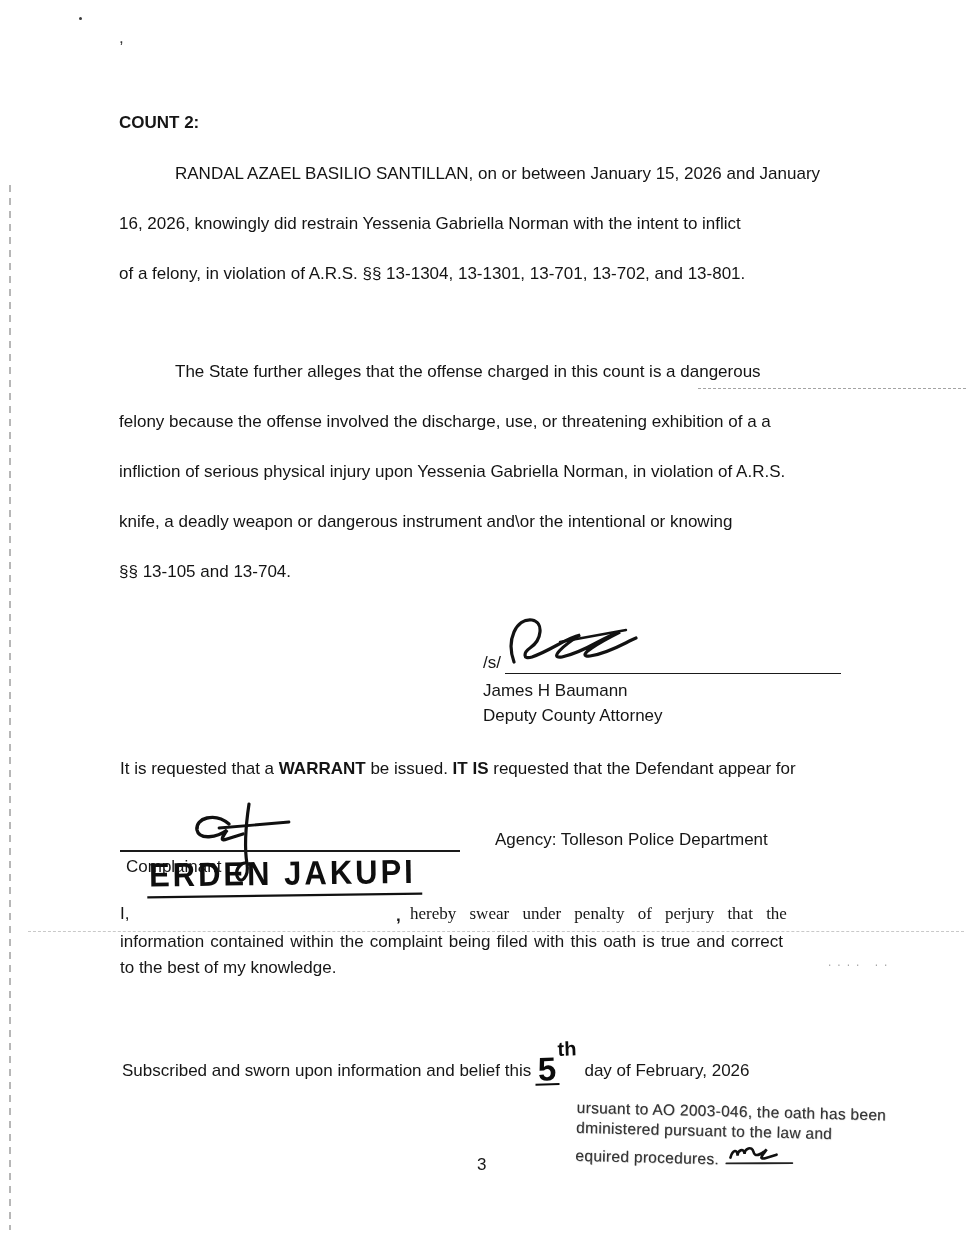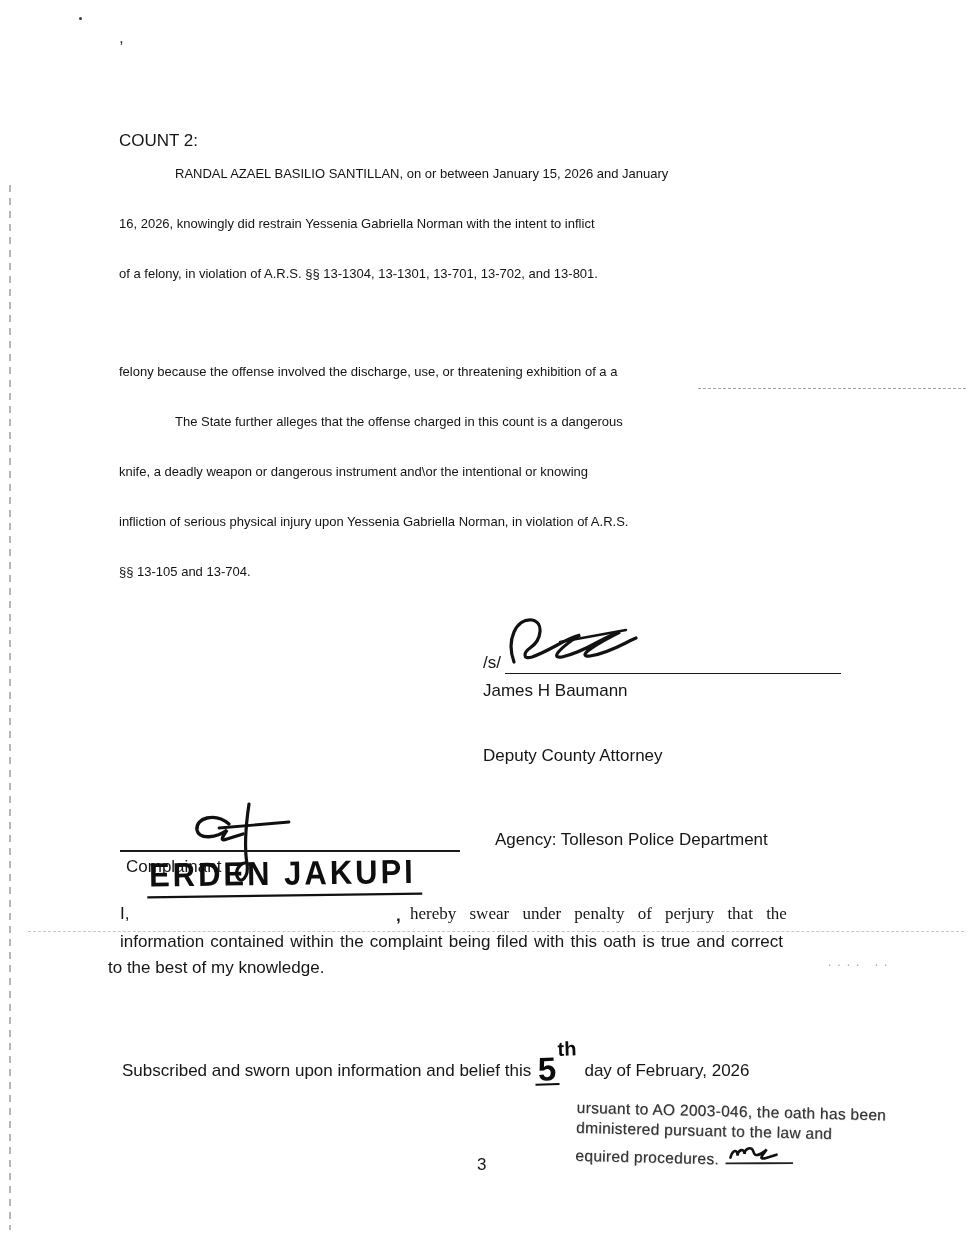--- a/index.html
+++ b/index.html
@@ -4,23 +4,23 @@
 <style>
   * { margin:0; padding:0; box-sizing:border-box; }
   html,body { background:#d8d8d8; }
   .page {
     position:relative; width:971px; height:1245px; background:#ffffff;
     font-family:"Liberation Sans", sans-serif; color:#141414; overflow:hidden;
     margin:0 auto;
   }
   .abs { position:absolute; }
   .t  { font-size:17px; color:#161616; }
-  .b  { font-weight:normal;margin-top:18px; }
+  .b  { font-weight:bold; }
   .nowrap { white-space:nowrap; }
-  .dline { height:50px; line-height:50px; white-space:nowrap; font-size:13px; }
+  .dline { height:50px; line-height:50px; white-space:nowrap; font-size:17px; }
   .indent { text-indent:56px; }
 
   
   .v-artifact {
     left:9px; top:185px; width:2px; height:1045px; opacity:.65;
     background:repeating-linear-gradient(to bottom, rgba(70,70,70,.6) 0 7px, transparent 7px 13px);
   }
   .h-artifact-1 { left:698px; top:388px; width:268px; border-top:1px dashed rgba(90,90,90,.55); }
   .h-artifact-2 { left:28px;  top:931px; width:936px; border-top:1px dashed rgba(120,120,120,.4); }
   .speck { background:#3a3a3a; border-radius:50%; }
@@ -67,58 +67,59 @@
 
   <div class="abs t b" style="left:119px; top:113px;">COUNT 2:</div>
 
   <div class="abs" style="left:119px; top:149px; width:760px;">
     <div class="dline indent">RANDAL AZAEL BASILIO SANTILLAN, on or between January 15, 2026 and January</div>
     <div class="dline">16, 2026, knowingly did restrain Yessenia Gabriella Norman with the intent to inflict</div>
     <div class="dline">of a felony, in violation of A.R.S. §§ 13-1304, 13-1301, 13-701, 13-702, and 13-801.</div>
   </div>
 
   <div class="abs" style="left:119px; top:347px; width:760px;">
+    <div class="dline indent">The State further alleges that the offense charged in this count is a dangerous</div>
     <div class="dline">felony because the offense involved the discharge, use, or threatening exhibition of a a</div>
-    <div class="dline indent">The State further alleges that the offense charged in this count is a dangerous</div>
+    <div class="dline">infliction of serious physical injury upon Yessenia Gabriella Norman, in violation of A.R.S.</div>
     <div class="dline">knife, a deadly weapon or dangerous instrument and\or the intentional or knowing</div>
-    <div class="dline">infliction of serious physical injury upon Yessenia Gabriella Norman, in violation of A.R.S.</div>
     <div class="dline">§§ 13-105 and 13-704.</div>
   </div>
 
   <svg class="abs" style="left:500px; top:612px;" width="145" height="60" viewBox="0 0 145 60">
     <path d="M14 50 C 6 28, 16 6, 32 8 C 44 10, 42 28, 30 36 C 24 40, 22 48, 32 45
              C 52 38, 66 26, 80 23 C 64 33, 48 47, 62 45 C 88 39, 104 24, 120 20
              C 100 30, 74 45, 90 44 C 110 41, 126 30, 136 26" fill="none" stroke="#121212" stroke-width="3.2" stroke-linecap="round"></path>
     <path d="M60 30 L 126 18" fill="none" stroke="#121212" stroke-width="2.4" stroke-linecap="round"></path>
   </svg>
   <div class="abs t" style="left:483px; top:653px;">/s/</div>
   <div class="abs sig-underline" style="left:505px; top:673px; width:336px;"></div>
   <div class="abs t" style="left:483px; top:681px;">James H Baumann</div>
-  <div class="abs t" style="left:483px; top:706px;margin-top:40px;">Deputy County Attorney</div>
+  <div class="abs t" style="left:483px; top:706px;">Deputy County Attorney</div>
 
   <div class="abs" style="left:120px; top:756px; width:745px; font-size:17px; line-height:26px;">
+    <div class="nowrap"><span>It is requested that a </span><span class="b">WARRANT</span><span> be issued. </span><span class="b">IT IS</span><span> requested that the Defendant appear for</span></div>
   </div>
 
   <svg class="abs" style="left:185px; top:798px;" width="120" height="92" viewBox="0 0 120 92">
     <path d="M44 26 C 30 14, 10 20, 12 32 C 14 42, 32 40, 42 32 C 38 38, 34 44, 42 41 L 58 36" fill="none" stroke="#101010" stroke-width="3.4" stroke-linecap="round"></path>
     <path d="M64 6 C 61 26, 59 48, 62 66 C 64 78, 56 88, 52 78 C 50 70, 58 62, 64 66" fill="none" stroke="#101010" stroke-width="3.2" stroke-linecap="round"></path>
     <path d="M34 30 L 104 24" fill="none" stroke="#101010" stroke-width="2.8" stroke-linecap="round"></path>
   </svg>
   <div class="abs sig-underline" style="left:120px; top:850px; width:340px; border-top-width:2px;"></div>
   <div class="abs t" style="left:495px; top:830px;">Agency: Tolleson Police Department</div>
   <div class="abs t" style="left:126px; top:857px;">Complainant</div>
 
   <div class="abs t" style="left:120px; top:904px;">I,</div>
   <div class="abs" style="left:147px; top:856px;">
     <span class="hand-name">ERDEN JAKUPI</span>
   </div>
   <div class="abs t" style="left:396px; top:906px; font-weight:600;">,</div>
   <div class="abs t nowrap oath-rest" style="left:410px; top:904px;">hereby swear under penalty of perjury that the</div>
   <div class="abs t nowrap oath-l2" style="left:120px; top:932px;">information contained within the complaint being filed with this oath is true and correct</div>
-  <div class="abs t nowrap" style="left:108px; top:958px;">to the best of my knowledge.</div>
+  <div class="abs t nowrap" style="left:120px; top:958px;">to the best of my knowledge.</div>
 
   <div class="abs t nowrap" style="left:122px; top:1055px;"><span>Subscribed and sworn upon information and belief this</span><span class="day-wrap"><span class="day-num">5</span><span class="day-suf">th</span></span><span>day of February, 2026</span></div>
 
   <div class="abs stamp" style="left:576px; top:1102px;">
     <div>ursuant to AO 2003-046, the oath has been</div>
     <div>dministered pursuant to the law and</div>
     <div class="stamp-row3">
       <span>equired procedures.</span>
       <svg width="78" height="28" viewBox="0 0 78 28" style="margin-left:5px;">
         <path d="M6 16 C 8 8, 13 7, 13 14 C 13 9, 19 5, 20 12 C 20 7, 27 3, 29 10 C 30 15, 36 13, 42 7 C 38 13, 34 17, 40 16 L 52 12" fill="none" stroke="#111" stroke-width="2.6" stroke-linecap="round"></path>

